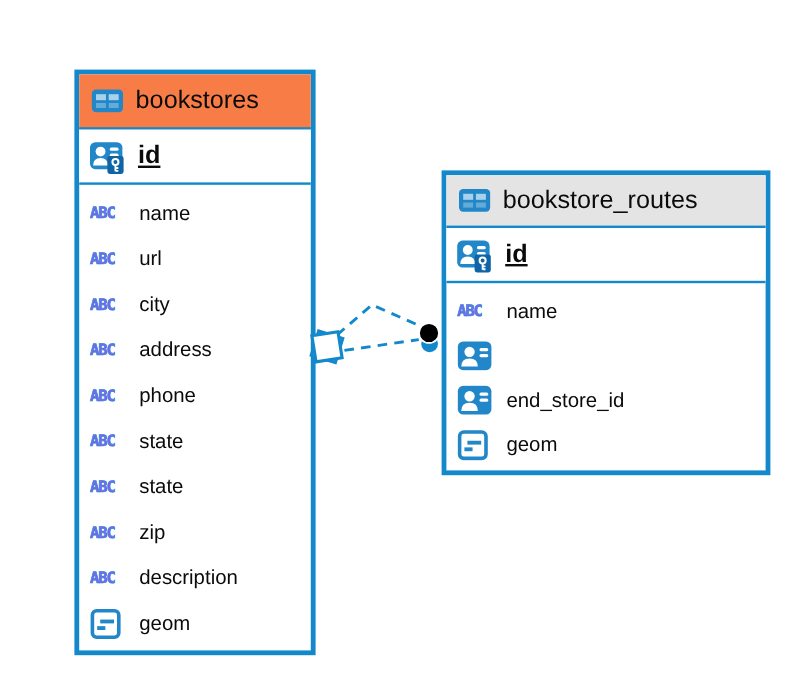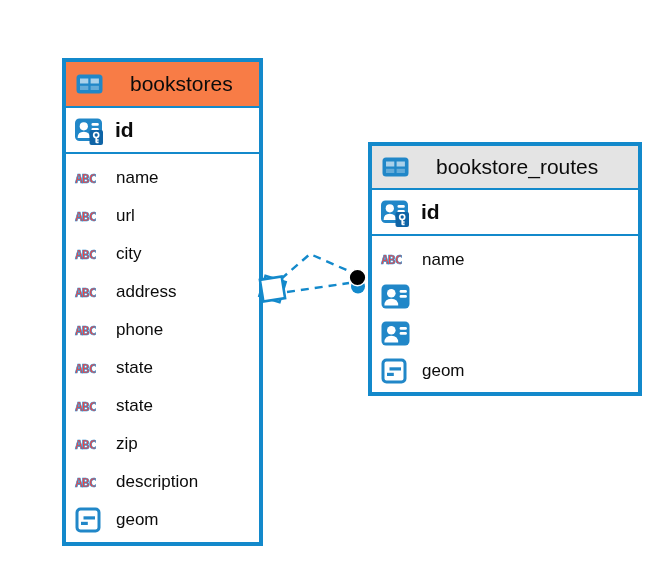--- a/index.html
+++ b/index.html
@@ -14,55 +14,55 @@
   .er-table{
     position:absolute;
     background:#ffffff;
     border:4px solid #1389cb;
     box-sizing:border-box;
     z-index:2;
   }
   .er-table.left{left:62px;top:58px;width:201px;height:488px;}
   .er-table.right{left:368px;top:142px;width:274px;height:254px;}
   .t-header{
-    display:flex;align-items:center;gap:26px;
+    display:flex;align-items:center;gap:9px;
     padding:0 8px 0 10px;
     border-bottom:2px solid #1389cb;
     font-size:21px;
     white-space:nowrap;
   }
   .t-header.orange{background:#f87c46;height:44px;}
   .t-header.gray{background:#e4e4e4;height:42px;}
   .pk-row{
     display:flex;align-items:center;gap:8px;
     height:44px;
     padding:0 8px 0 8px;
     border-bottom:2px solid #1389cb;
     background:#ffffff;
   }
-  .pk-label{font-weight:bold;font-size:21px;}
+  .pk-label{font-weight:bold;font-size:21px;text-decoration:underline;}
   .cols{padding:5px 0 3px 0;}
   .col-row{
     display:flex;align-items:center;gap:8px;
     padding:0 8px 0 9px;
     white-space:nowrap;
   }
   .er-table.left .col-row{height:38px;}
   .er-table.right .col-row{height:37px;}
   .col-label{font-size:17px;}
   .cellicon{
     width:33px;min-width:33px;
     display:flex;align-items:center;justify-content:flex-start;
   }
   .abc{
     font-family:"DejaVu Sans Mono", monospace;
     font-weight:bold;
     font-size:13px;
     letter-spacing:-1px;
-    color:#ef4444;
+    color:#8b5cf6;
     -webkit-text-stroke:0.6px #2a8dce;
   }
   .connector-layer{
     position:absolute;left:0;top:0;width:654px;height:570px;
     z-index:5;pointer-events:none;
   }
 </style>
 </head>
 <body>
 
@@ -217,20 +217,21 @@
       <div class="col-row">
         <span class="cellicon">
           <svg width="29" height="25" viewBox="0 0 29 25">
             <rect x="0.5" y="0.5" width="28" height="24" rx="4.5" fill="#2187c8"></rect>
             <circle cx="10.3" cy="9.2" r="4.3" fill="#ffffff"></circle>
             <path d="M3.4 21.5 q0 -6.8 6.9 -6.8 q6.9 0 6.9 6.8 z" fill="#ffffff"></path>
             <rect x="18.6" y="6" width="7.3" height="2.8" rx="1.3" fill="#ffffff"></rect>
             <rect x="18.6" y="11" width="7.3" height="2.8" rx="1.3" fill="#ffffff"></rect>
           </svg>
         </span>
+        <span class="col-label">end_store_id</span>
       </div>
       <div class="col-row">
         <span class="cellicon">
           <svg width="26" height="26" viewBox="0 0 26 26">
             <rect x="2" y="2" width="22" height="22" rx="3.5" fill="none" stroke="#2187c8" stroke-width="3"></rect>
             <rect x="8.5" y="9.3" width="11.5" height="3.2" fill="#2187c8"></rect>
             <rect x="6" y="14.8" width="6.8" height="3.2" fill="#2187c8"></rect>
           </svg>
         </span>
         <span class="col-label">geom</span>

